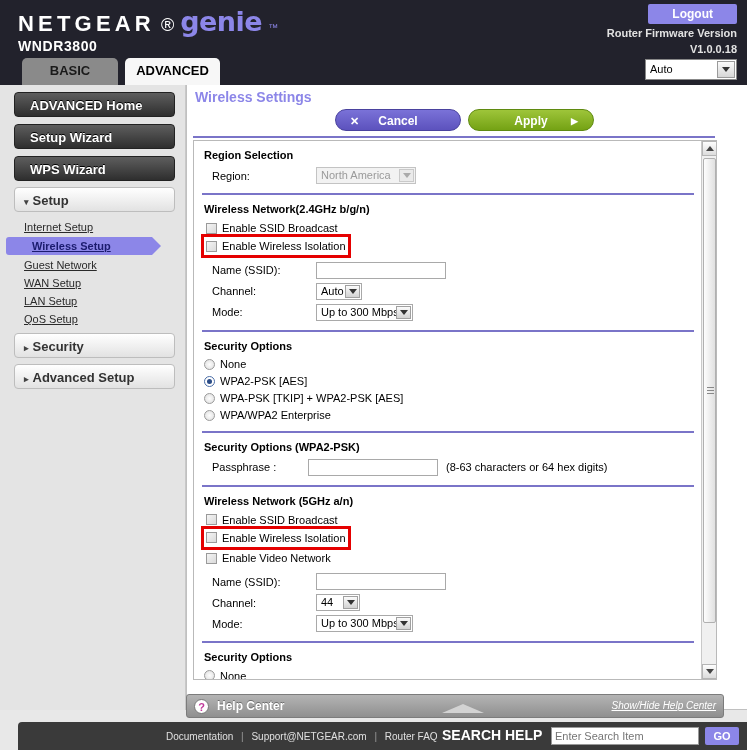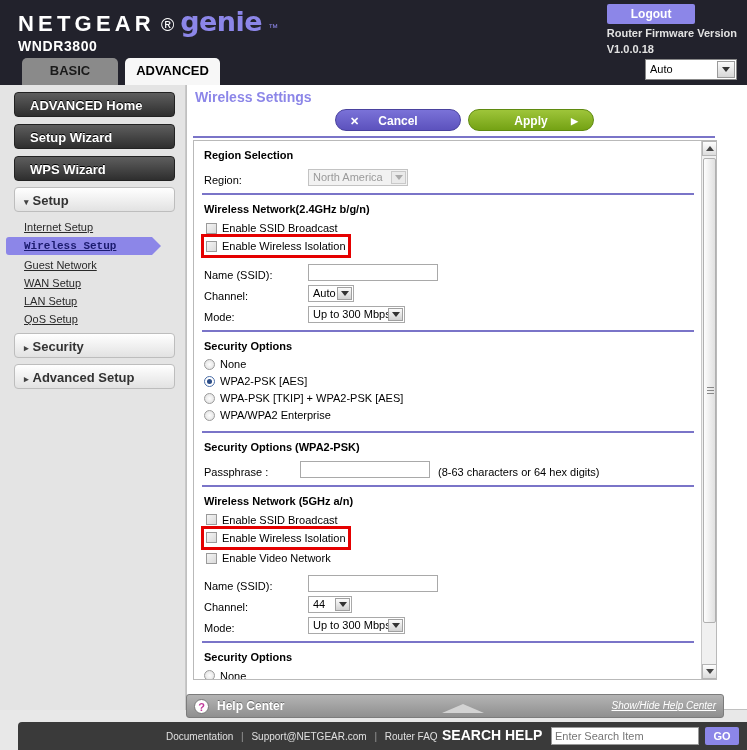--- a/index.html
+++ b/index.html
@@ -26,21 +26,21 @@
   .brand-genie {
     color:#8c86e8; font-size:27px; font-weight:bold; letter-spacing:-0.5px;
     font-family:"DejaVu Sans", sans-serif;
   }
   .brand-genie-tm { color:#8c86e8; font-size:10px; vertical-align:super; }
   .brand-row1 { display:flex; align-items:baseline; gap:6px; }
   .brand-model {
     color:#ffffff; font-size:14px; font-weight:bold; letter-spacing:0.6px;
     margin-top:1px;
   }
-  .hdr-right { position:absolute; right:10px; top:4px; text-align:left; }
+  .hdr-right { position:absolute; right:10px; top:4px; text-align:right; }
   .logout-btn {
     display:inline-block; background:#8c86e8; color:#ffffff;
     font-size:12px; font-weight:bold; padding:3px 24px;
     border:none; border-radius:2px; cursor:pointer; line-height:14px;
   }
   .fw-line { color:#e2e2e2; font-size:11px; font-weight:bold; margin-top:3px; line-height:13px; }
 
   
   .tabstrip { position:absolute; left:0; top:55px; width:747px; height:30px; background:#22222c; }
   .tab {
@@ -84,23 +84,23 @@
     color:#333; font-size:13px; font-weight:bold;
     padding-left:9px; cursor:pointer;
   }
   .nav-light .tri { display:inline-block; margin-right:4px; font-size:9px; color:#444; }
   .sublist { margin:7px 0 4px 24px; }
   .sub-item {
     font-size:11px; color:#2a2a2a; text-decoration:underline;
     height:16px; line-height:16px; margin-bottom:2px; cursor:pointer;
   }
   .sub-item.active {
-    position:relative; width:146px; margin-left:-18px; padding-left:18px;
+    position:relative; width:146px; margin-left:-18px; padding-left:26px;
     color:#1b1b6e; font-weight:bold; height:18px; line-height:18px;
-    background:#8c86e8; border-radius:3px 0 0 3px;font-family:Liberation Mono, monospace;
+    background:#8c86e8; border-radius:3px 0 0 3px;
   }
   .sub-item.active:after {
     content:""; position:absolute; right:-9px; top:0;
     width:0;height:0;border-top:9px solid transparent;border-bottom:9px solid transparent;
     border-left:9px solid #8c86e8;
   }
 
   
   .main {
     position:absolute; left:186px; top:85px; width:635px; height:625px;
@@ -141,21 +141,21 @@
     background:linear-gradient(90deg,#fdfdfd,#e0e0e0); border:1px solid #b0b0b0; border-radius:2px;
     cursor:pointer;
   }
   .vs-grip { position:absolute; left:3px; top:50%; margin-top:-4px; width:7px; height:8px;
              background:repeating-linear-gradient(#888,#888 1px,transparent 1px,transparent 3px); }
   .caret-up-s { width:0;height:0;border-left:4px solid transparent;border-right:4px solid transparent;border-bottom:5px solid #444; }
   .caret-dn-s { width:0;height:0;border-left:4px solid transparent;border-right:4px solid transparent;border-top:5px solid #444; }
 
   
   .sect-head { font-size:11px; font-weight:bold; color:#000; margin:8px 0 4px 4px; }
-  .row { display:flex; align-items:flex-end; height:21px; margin-left:4px; }
+  .row { display:flex; align-items:center; height:21px; margin-left:12px; }
   .lbl { font-size:11px; color:#000; width:104px; }
   .chk-row { display:flex; align-items:center; height:18px; margin-left:6px; }
   .chk {
     width:11px; height:11px; border:1px solid #9a9a9a;
     background:linear-gradient(135deg,#f4f4f4,#dadada); margin-right:5px; cursor:pointer; flex:none;
   }
   .chk-lbl { font-size:11px; color:#000; }
   .rad-row { display:flex; align-items:center; height:17px; margin-left:4px; }
   .rad {
     width:11px;height:11px;border-radius:50%;border:1px solid #9a9a9a;

